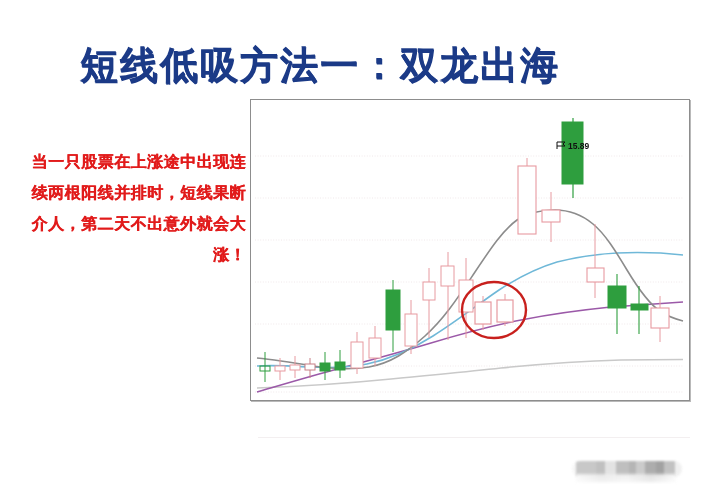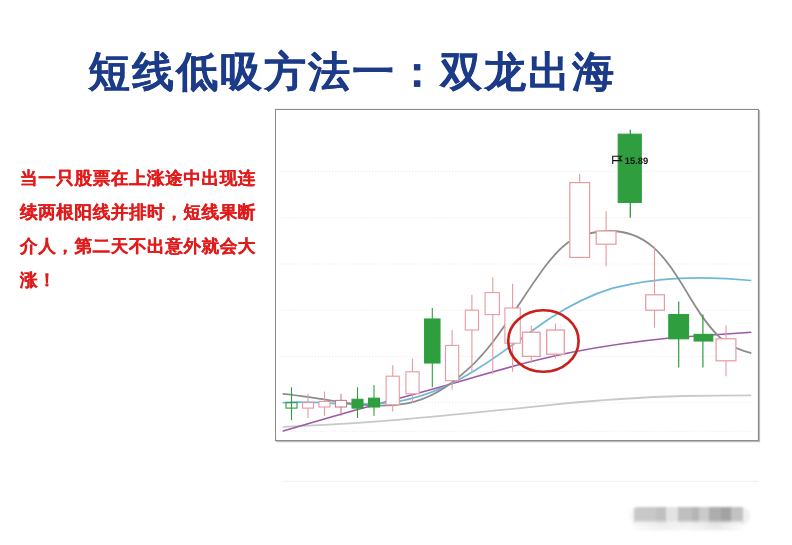--- a/index.html
+++ b/index.html
@@ -27,20 +27,21 @@
   
   #note{
     position:absolute;left:18px;top:146px;width:228px;
     color:#e11b1b;
     font-size:16px;
     font-weight:bold;
     line-height:31px;
     letter-spacing:0.5px;
     font-family:"DejaVu Sans","Liberation Sans",sans-serif;
     text-shadow:0.4px 0.4px 0 #e11b1b;
+    text-align:right;
   }
 
   
   #chart-frame{
     position:absolute;left:250px;top:99px;width:438px;height:300px;
     background:#ffffff;
     border:1px solid #8d8d8d;
     box-shadow:1px 1px 0 #b9b9b9;
     overflow:hidden;
   }

